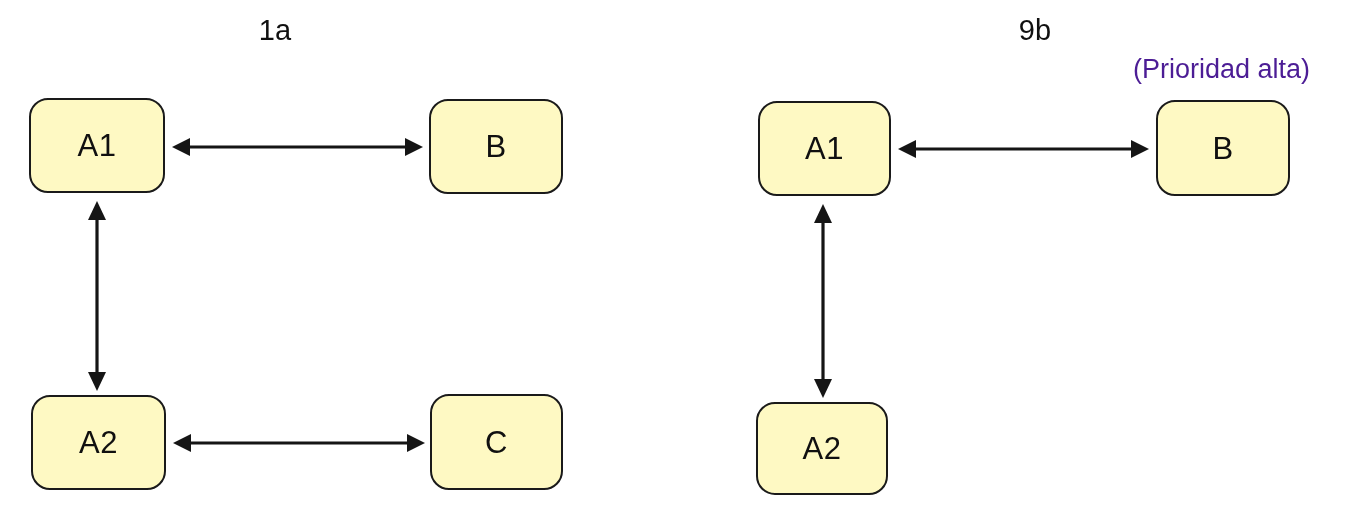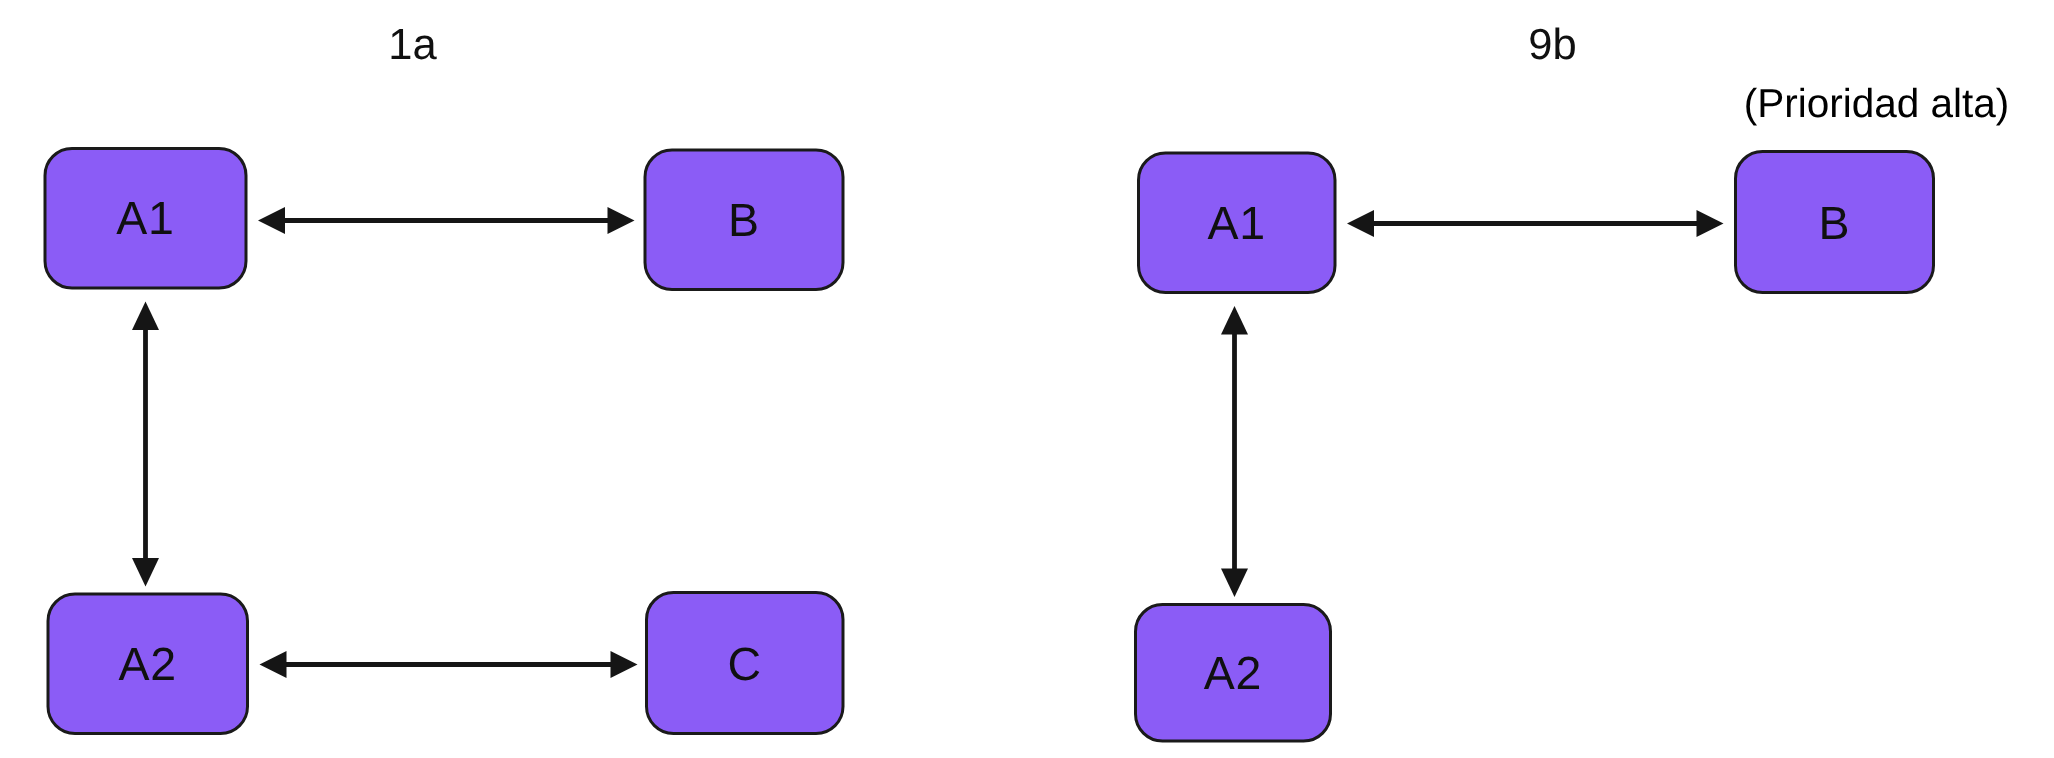--- a/index.html
+++ b/index.html
@@ -22,40 +22,39 @@
     line-height: 1;
     color: #101010;
     white-space: nowrap;
     text-align: center;
   }
   .node-box {
     position: absolute;
     box-sizing: border-box;
     border: 2px solid #1a1a1a;
     border-radius: 19px;
-    background: #8b5cf6;
+    background: #fef9c3;
     display: flex;
     align-items: center;
     justify-content: center;
     font-size: 31px;
     line-height: 1;
     color: #101010;
   }
   .node-label {
     display: block;
     pointer-events: none;
     letter-spacing: 0.5px;
   }
   .annotation {
     position: absolute;
     font-size: 27px;
     line-height: 1;
     white-space: nowrap;
-    color: #000000;
-    text-align: center;
+    color: #4c1d95;
   }
   .edge-svg {
     position: absolute;
     overflow: visible;
   }
   .edge-line {
     stroke: #151515;
     stroke-width: 3.2;
     fill: none;
   }

